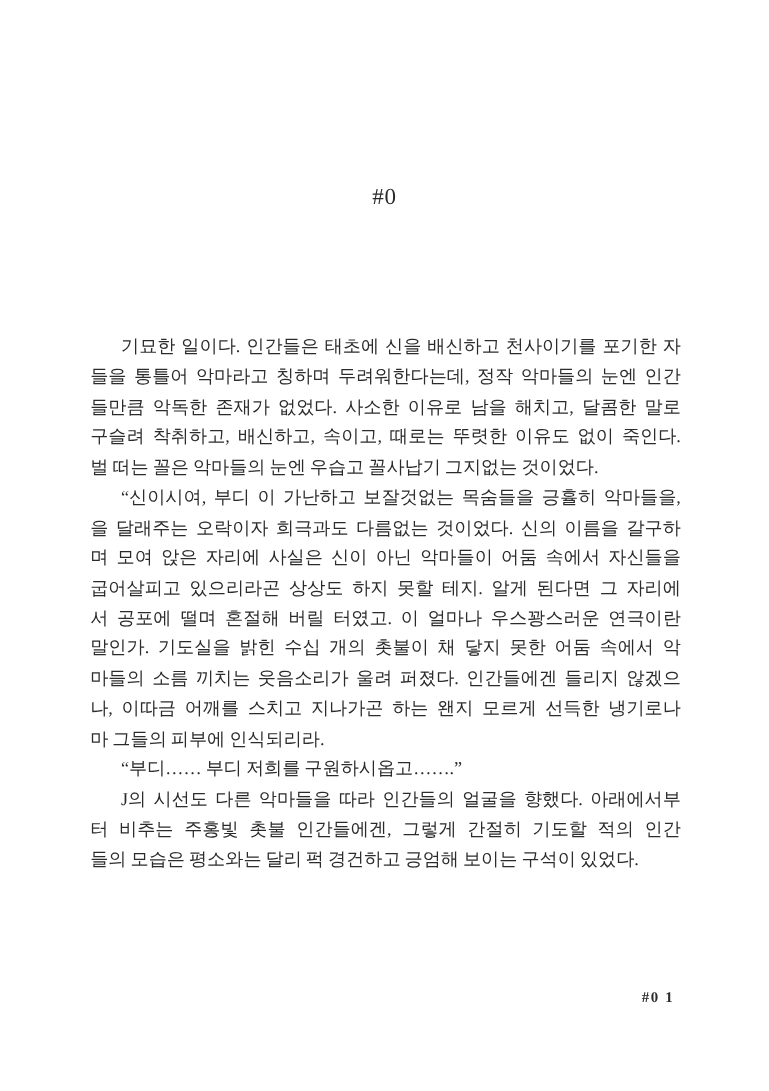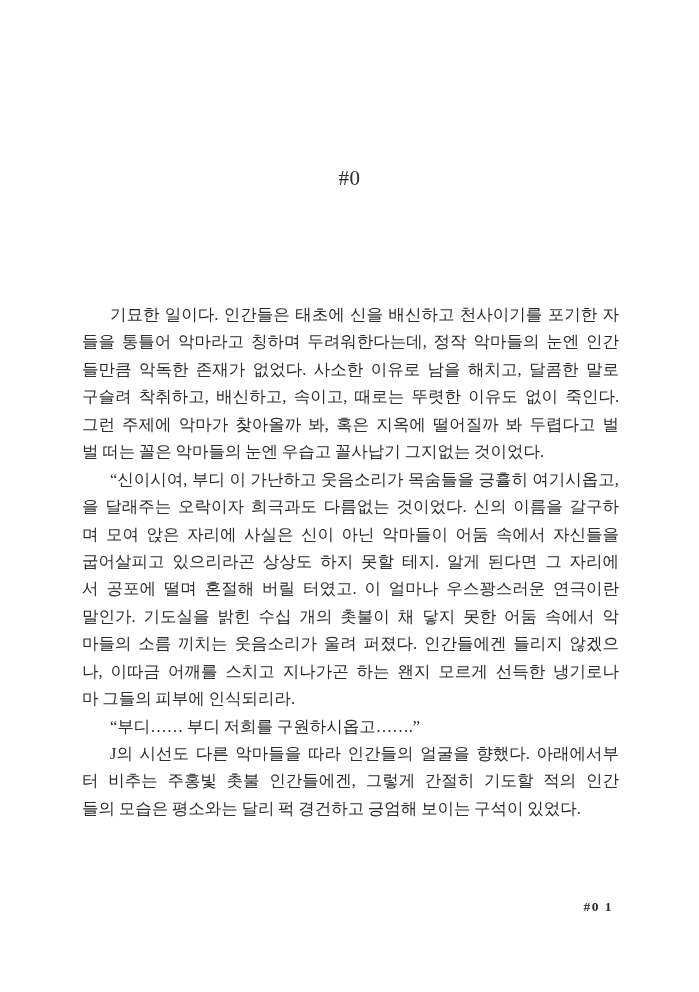--- a/index.html
+++ b/index.html
@@ -66,23 +66,22 @@
 
 <div class="page">
 
   <div class="heading">#0</div>
 
   <div class="text-block">
     <div class="line indent">기묘한 일이다. 인간들은 태초에 신을 배신하고 천사이기를 포기한 자</div>
     <div class="line">들을 통틀어 악마라고 칭하며 두려워한다는데, 정작 악마들의 눈엔 인간</div>
     <div class="line">들만큼 악독한 존재가 없었다. 사소한 이유로 남을 해치고, 달콤한 말로</div>
     <div class="line">구슬려 착취하고, 배신하고, 속이고, 때로는 뚜렷한 이유도 없이 죽인다.</div>
-    <div class="line">그런 주제에 악마가 찾아올까 봐, 혹은 지옥에 떨어질까 봐 두렵다고 벌</div>
     <div class="line last">벌 떠는 꼴은 악마들의 눈엔 우습고 꼴사납기 그지없는 것이었다.</div>
-    <div class="line indent">“신이시여, 부디 이 가난하고 웃음소리가 목숨들을 긍휼히 여기시옵고,</div>
+    <div class="line indent">“신이시여, 부디 이 가난하고 보잘것없는 목숨들을 긍휼히 악마들을,</div>
     <div class="line">을 달래주는 오락이자 희극과도 다름없는 것이었다. 신의 이름을 갈구하</div>
     <div class="line">며 모여 앉은 자리에 사실은 신이 아닌 악마들이 어둠 속에서 자신들을</div>
     <div class="line">굽어살피고 있으리라곤 상상도 하지 못할 테지. 알게 된다면 그 자리에</div>
     <div class="line">서 공포에 떨며 혼절해 버릴 터였고. 이 얼마나 우스꽝스러운 연극이란</div>
     <div class="line">말인가. 기도실을 밝힌 수십 개의 촛불이 채 닿지 못한 어둠 속에서 악</div>
     <div class="line">마들의 소름 끼치는 웃음소리가 울려 퍼졌다. 인간들에겐 들리지 않겠으</div>
     <div class="line">나, 이따금 어깨를 스치고 지나가곤 하는 왠지 모르게 선득한 냉기로나</div>
     <div class="line last">마 그들의 피부에 인식되리라.</div>
     <div class="line indent last">“부디…… 부디 저희를 구원하시옵고…….”</div>
     <div class="line indent">J의 시선도 다른 악마들을 따라 인간들의 얼굴을 향했다. 아래에서부</div>

